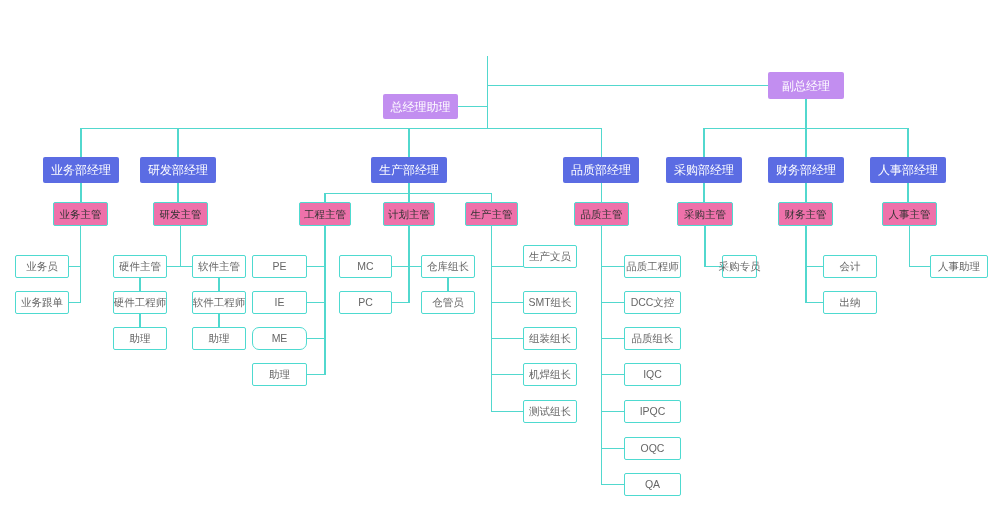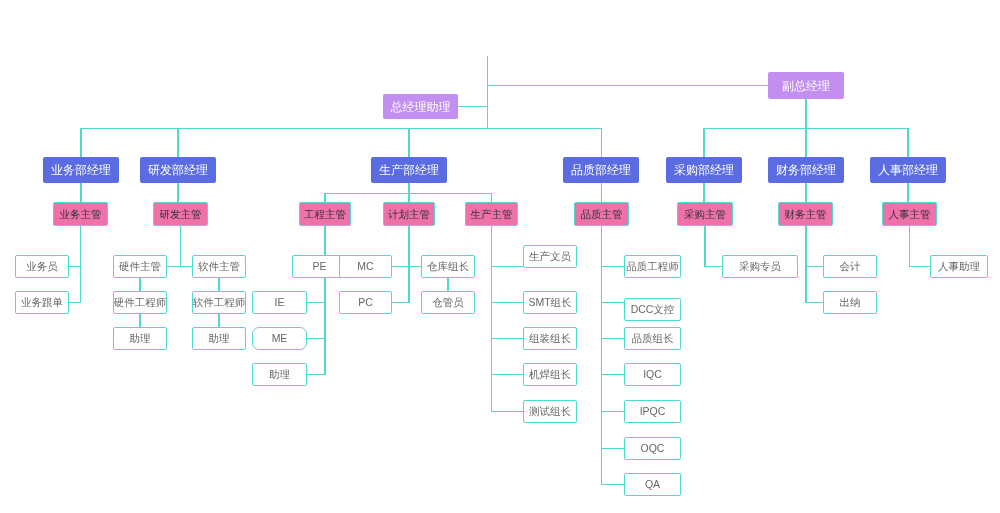--- a/index.html
+++ b/index.html
@@ -149,37 +149,37 @@
     <div class="node node--supervisor" style="left: 778px; top: 202px; width: 55px; height: 24px;">财务主管</div>
     <div class="node node--supervisor" style="left: 882px; top: 202px; width: 55px; height: 24px;">人事主管</div>
     <div class="node node--staff" style="left: 15px; top: 255px; width: 54px; height: 23px;">业务员</div>
     <div class="node node--staff" style="left: 15px; top: 291px; width: 54px; height: 23px;">业务跟单</div>
     <div class="node node--staff" style="left: 113px; top: 255px; width: 54px; height: 23px;">硬件主管</div>
     <div class="node node--staff" style="left: 113px; top: 291px; width: 54px; height: 23px;">硬件工程师</div>
     <div class="node node--staff" style="left: 113px; top: 327px; width: 54px; height: 23px;">助理</div>
     <div class="node node--staff" style="left: 192px; top: 255px; width: 54px; height: 23px;">软件主管</div>
     <div class="node node--staff" style="left: 192px; top: 291px; width: 54px; height: 23px;">软件工程师</div>
     <div class="node node--staff" style="left: 192px; top: 327px; width: 54px; height: 23px;">助理</div>
-    <div class="node node--staff" style="left: 252px; top: 255px; width: 55px; height: 23px; margin-left: 40px;">PE</div>
+    <div class="node node--staff" style="left: 252px; top: 255px; width: 55px; height: 23px;">PE</div>
     <div class="node node--staff" style="left: 252px; top: 291px; width: 55px; height: 23px;">IE</div>
     <div class="node node--staff" style="left: 252px; top: 327px; width: 55px; height: 23px; border-radius: 7px;">ME</div>
     <div class="node node--staff" style="left: 252px; top: 363px; width: 55px; height: 23px;">助理</div>
     <div class="node node--staff" style="left: 339px; top: 255px; width: 53px; height: 23px;">MC</div>
     <div class="node node--staff" style="left: 339px; top: 291px; width: 53px; height: 23px;">PC</div>
     <div class="node node--staff" style="left: 421px; top: 255px; width: 54px; height: 23px;">仓库组长</div>
     <div class="node node--staff" style="left: 421px; top: 291px; width: 54px; height: 23px;">仓管员</div>
     <div class="node node--staff" style="left: 523px; top: 245px; width: 54px; height: 23px;">生产文员</div>
     <div class="node node--staff" style="left: 523px; top: 291px; width: 54px; height: 23px;">SMT组长</div>
     <div class="node node--staff" style="left: 523px; top: 327px; width: 54px; height: 23px;">组装组长</div>
     <div class="node node--staff" style="left: 523px; top: 363px; width: 54px; height: 23px;">机焊组长</div>
     <div class="node node--staff" style="left: 523px; top: 400px; width: 54px; height: 23px;">测试组长</div>
     <div class="node node--staff" style="left: 624px; top: 255px; width: 57px; height: 23px;">品质工程师</div>
-    <div class="node node--staff" style="left: 624px; top: 298px; width: 57px; height: 23px;">DCC文控</div>
+    <div class="node node--staff" style="left: 624px; top: 291px; width: 57px; height: 23px;">DCC文控</div>
     <div class="node node--staff" style="left: 624px; top: 327px; width: 57px; height: 23px;">品质组长</div>
     <div class="node node--staff" style="left: 624px; top: 363px; width: 57px; height: 23px;">IQC</div>
     <div class="node node--staff" style="left: 624px; top: 400px; width: 57px; height: 23px;">IPQC</div>
     <div class="node node--staff" style="left: 624px; top: 437px; width: 57px; height: 23px;">OQC</div>
     <div class="node node--staff" style="left: 624px; top: 473px; width: 57px; height: 23px;">QA</div>
-    <div class="node node--staff" style="left: 722px; top: 255px; width: 76px; height: 23px;">采购专员</div>
+    <div class="node node--staff" style="left: 722px; top: 255px; width: 35px; height: 23px;">采购专员</div>
     <div class="node node--staff" style="left: 823px; top: 255px; width: 54px; height: 23px;">会计</div>
     <div class="node node--staff" style="left: 823px; top: 291px; width: 54px; height: 23px;">出纳</div>
     <div class="node node--staff" style="left: 930px; top: 255px; width: 58px; height: 23px;">人事助理</div>
   </div>
 
 </body></html>

